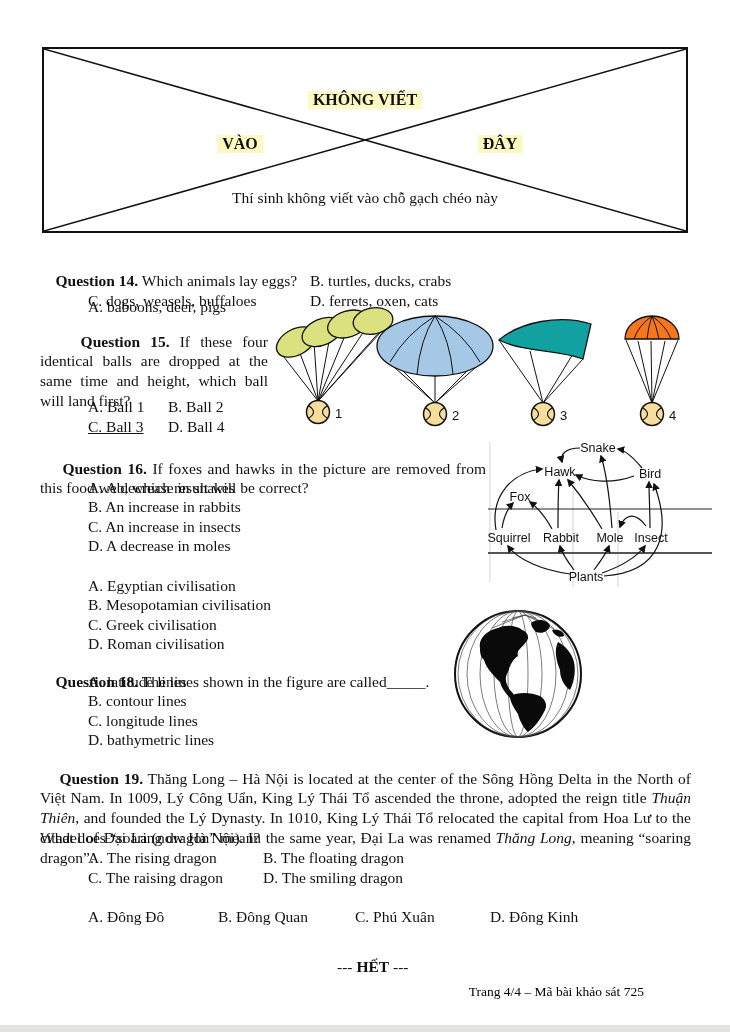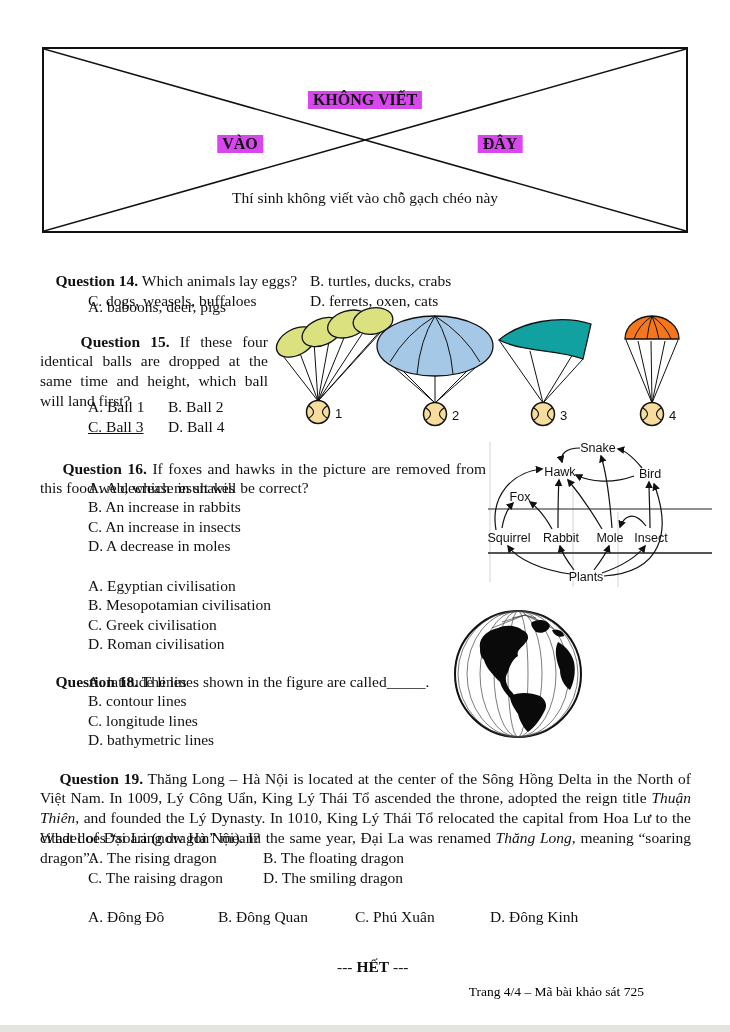--- a/index.html
+++ b/index.html
@@ -6,21 +6,21 @@
   #page{position:relative;width:730px;height:1032px;background:#ffffff;overflow:hidden;
         font-family:"Liberation Serif",serif;color:#111;}
   .abs{position:absolute;}
   .txt{font-size:15.5px;line-height:19.7px;white-space:pre-wrap;}
   .just{text-align:justify;}
   .b{font-weight:bold;}
   .i{font-style:italic;}
   .center{text-align:center;}
   
   #nowrite{border:2px solid #111;}
-  .boxlabel{font-weight:bold;font-size:16px;background:#d946ef;padding:0 5px;transform:translateX(-50%);}
+  .boxlabel{font-weight:bold;font-size:16px;background:#fef9c3;padding:0 5px;transform:translateX(-50%);}
   .boxnote{font-size:15.5px;background:#fff;padding:0 5px;transform:translateX(-50%);}
   svg text{font-family:"Liberation Sans",sans-serif;}
   .fig-num{font-family:"Liberation Sans",sans-serif;font-size:13px;fill:#111;}
   .fw-label{font-size:12.5px;fill:#111;}
   .footer{font-size:13.5px;color:#000000;}
   .bottomstrip{background:#e3e3e0;}
 </style>
 </head>
 <body>
 

